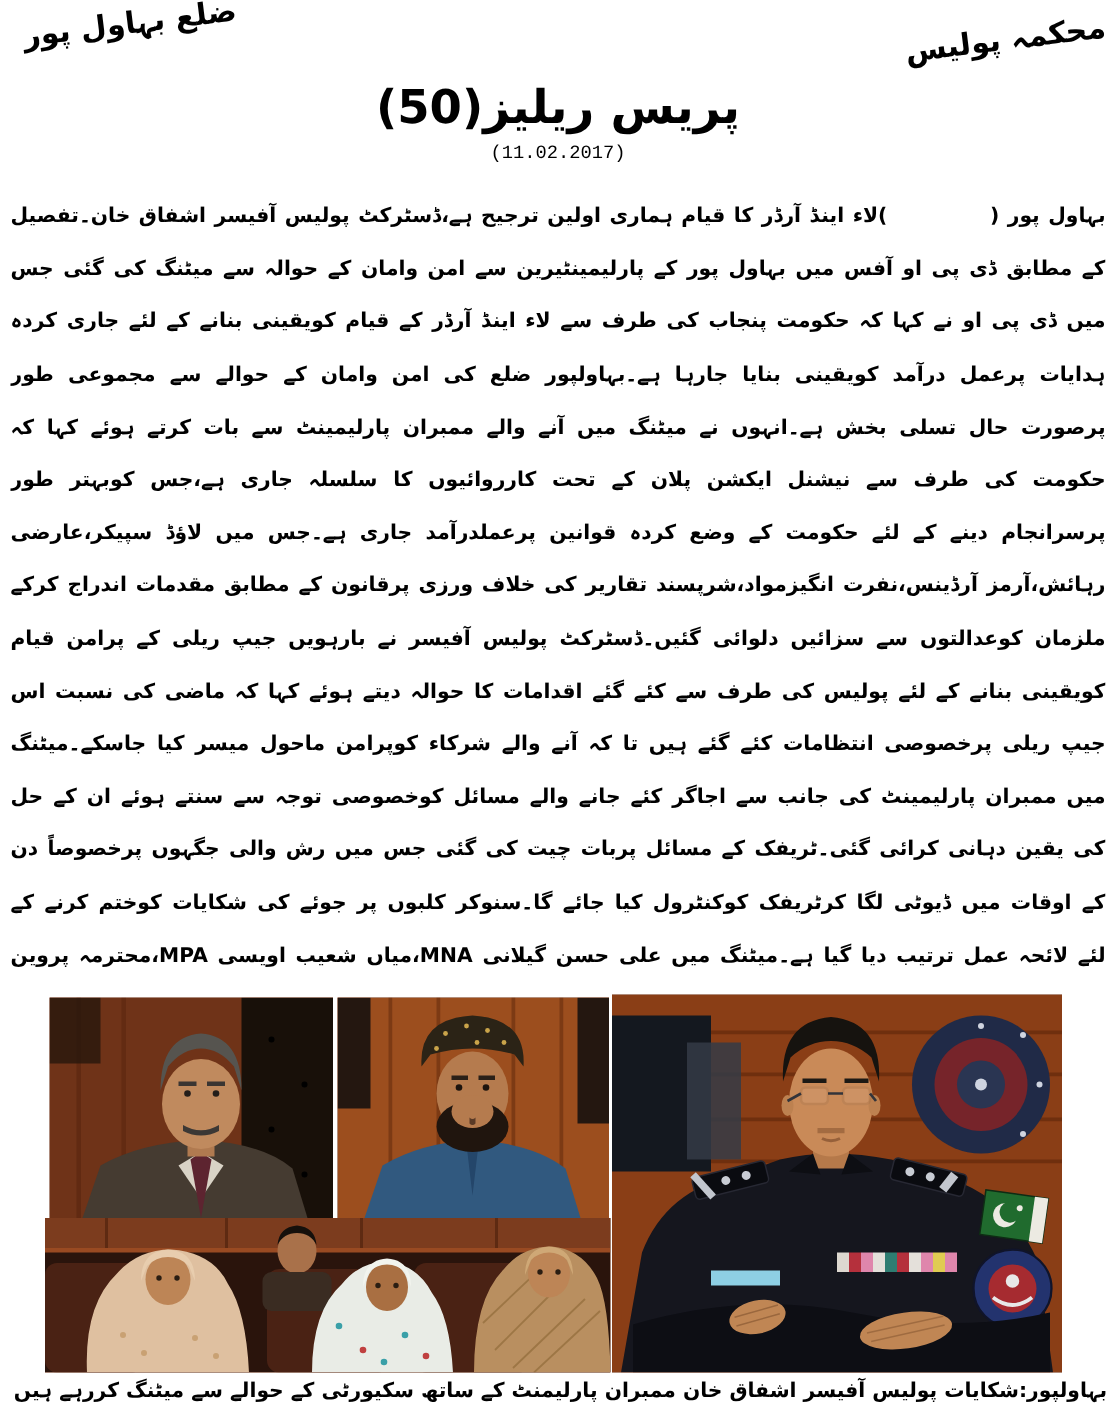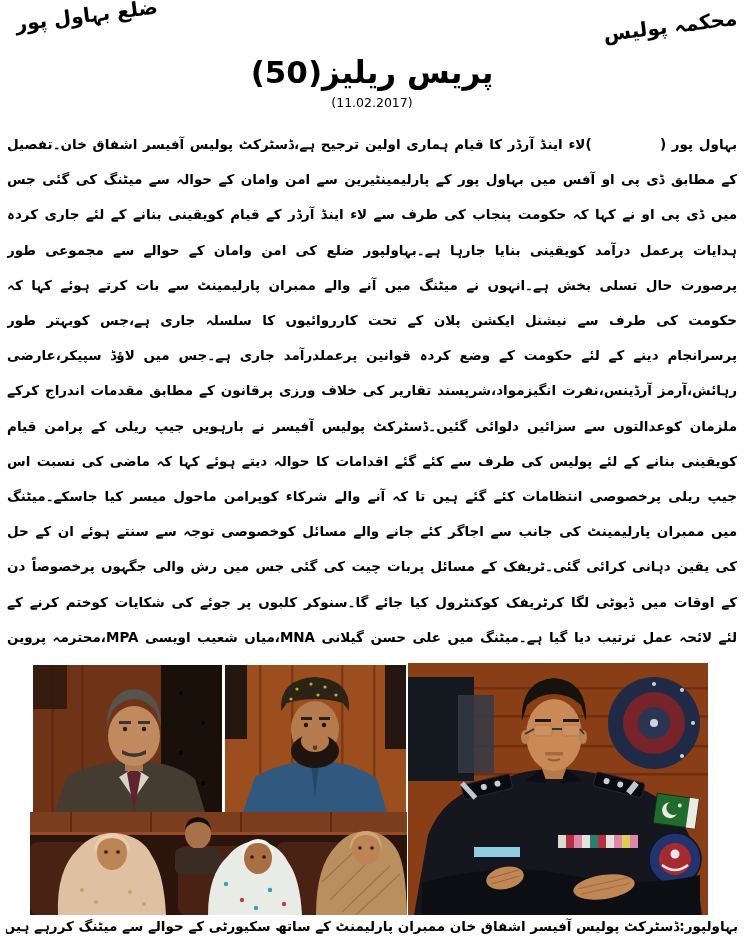--- a/index.html
+++ b/index.html
@@ -5,21 +5,21 @@
   html,body{margin:0;padding:0;background:#ffffff;}
   .page{position:relative;width:744px;height:952px;background:#ffffff;color:#000;
         font-family:"DejaVu Sans",sans-serif;overflow:hidden;direction:rtl;}
   .hdr-right{position:absolute;top:6px;right:8px;font-size:20px;font-weight:bold;
              transform:rotate(-7deg);transform-origin:right top;}
   .hdr-left{position:absolute;top:12px;left:14px;font-size:20px;font-weight:bold;
             transform:rotate(-7deg);transform-origin:left top;}
   .title{position:absolute;top:42px;left:0;right:0;text-align:center;
          font-size:31px;font-weight:bold;direction:rtl;margin-top:12px;}
   .date{position:absolute;top:95px;left:0;right:0;text-align:center;
-        font-size:12.5px;direction:ltr;}
+        font-size:12.5px;direction:ltr;font-family:Liberation Mono, monospace;}
   .body-text{position:absolute;top:127px;right:7px;left:7px;height:529px;overflow:hidden;
              direction:rtl;text-align:justify;font-size:13.5px;font-weight:bold;
              line-height:35.2px;word-spacing:1px;}
   .collage{position:absolute;top:663px;left:30px;width:678px;height:252px;direction:ltr;}
   .photo{position:absolute;overflow:hidden;background:#6f3318;}
   .photo svg{display:block;width:100%;height:100%;}
   .ph1{left:3px;top:2px;width:189px;height:147px;}
   .ph2{left:195px;top:2px;width:181px;height:147px;}
   .ph3{left:378px;top:0;width:300px;height:252px;}
   .ph4{left:0;top:149px;width:377px;height:103px;}
@@ -214,15 +214,15 @@
         <path d="M292,70 L330,34 M300,88 L344,44 M312,100 L360,54 M326,103 L370,62" stroke="#96703f" stroke-width="1.2" opacity="0.8"></path>
         <ellipse cx="336" cy="37" rx="14" ry="16" fill="#bd8556"></ellipse>
         <path d="M320,38 Q320,20 336,19 Q352,20 352,38 L348,28 Q343,23 336,23 Q329,23 324,28 Z" fill="#cfa876"></path>
         <circle cx="330" cy="36" r="1.8" fill="#2a1d12"></circle>
           <circle cx="342" cy="36" r="1.8" fill="#2a1d12"></circle>
       </svg>
     </div>
 
   </div>
 
-  <div class="caption">بہاولپور:ڈسٹرکٹ پولیس آفیسر اشفاق خان ممبران پارلیمنٹ کے ساتھ سکیورٹی کے حوالے سے میٹنگ کررہے ہیں</div>
+  <div class="caption">بہاولپور:شکایات پولیس آفیسر اشفاق خان ممبران پارلیمنٹ کے ساتھ سکیورٹی کے حوالے سے میٹنگ کررہے ہیں</div>
 
 </div>
 
 </body></html>

